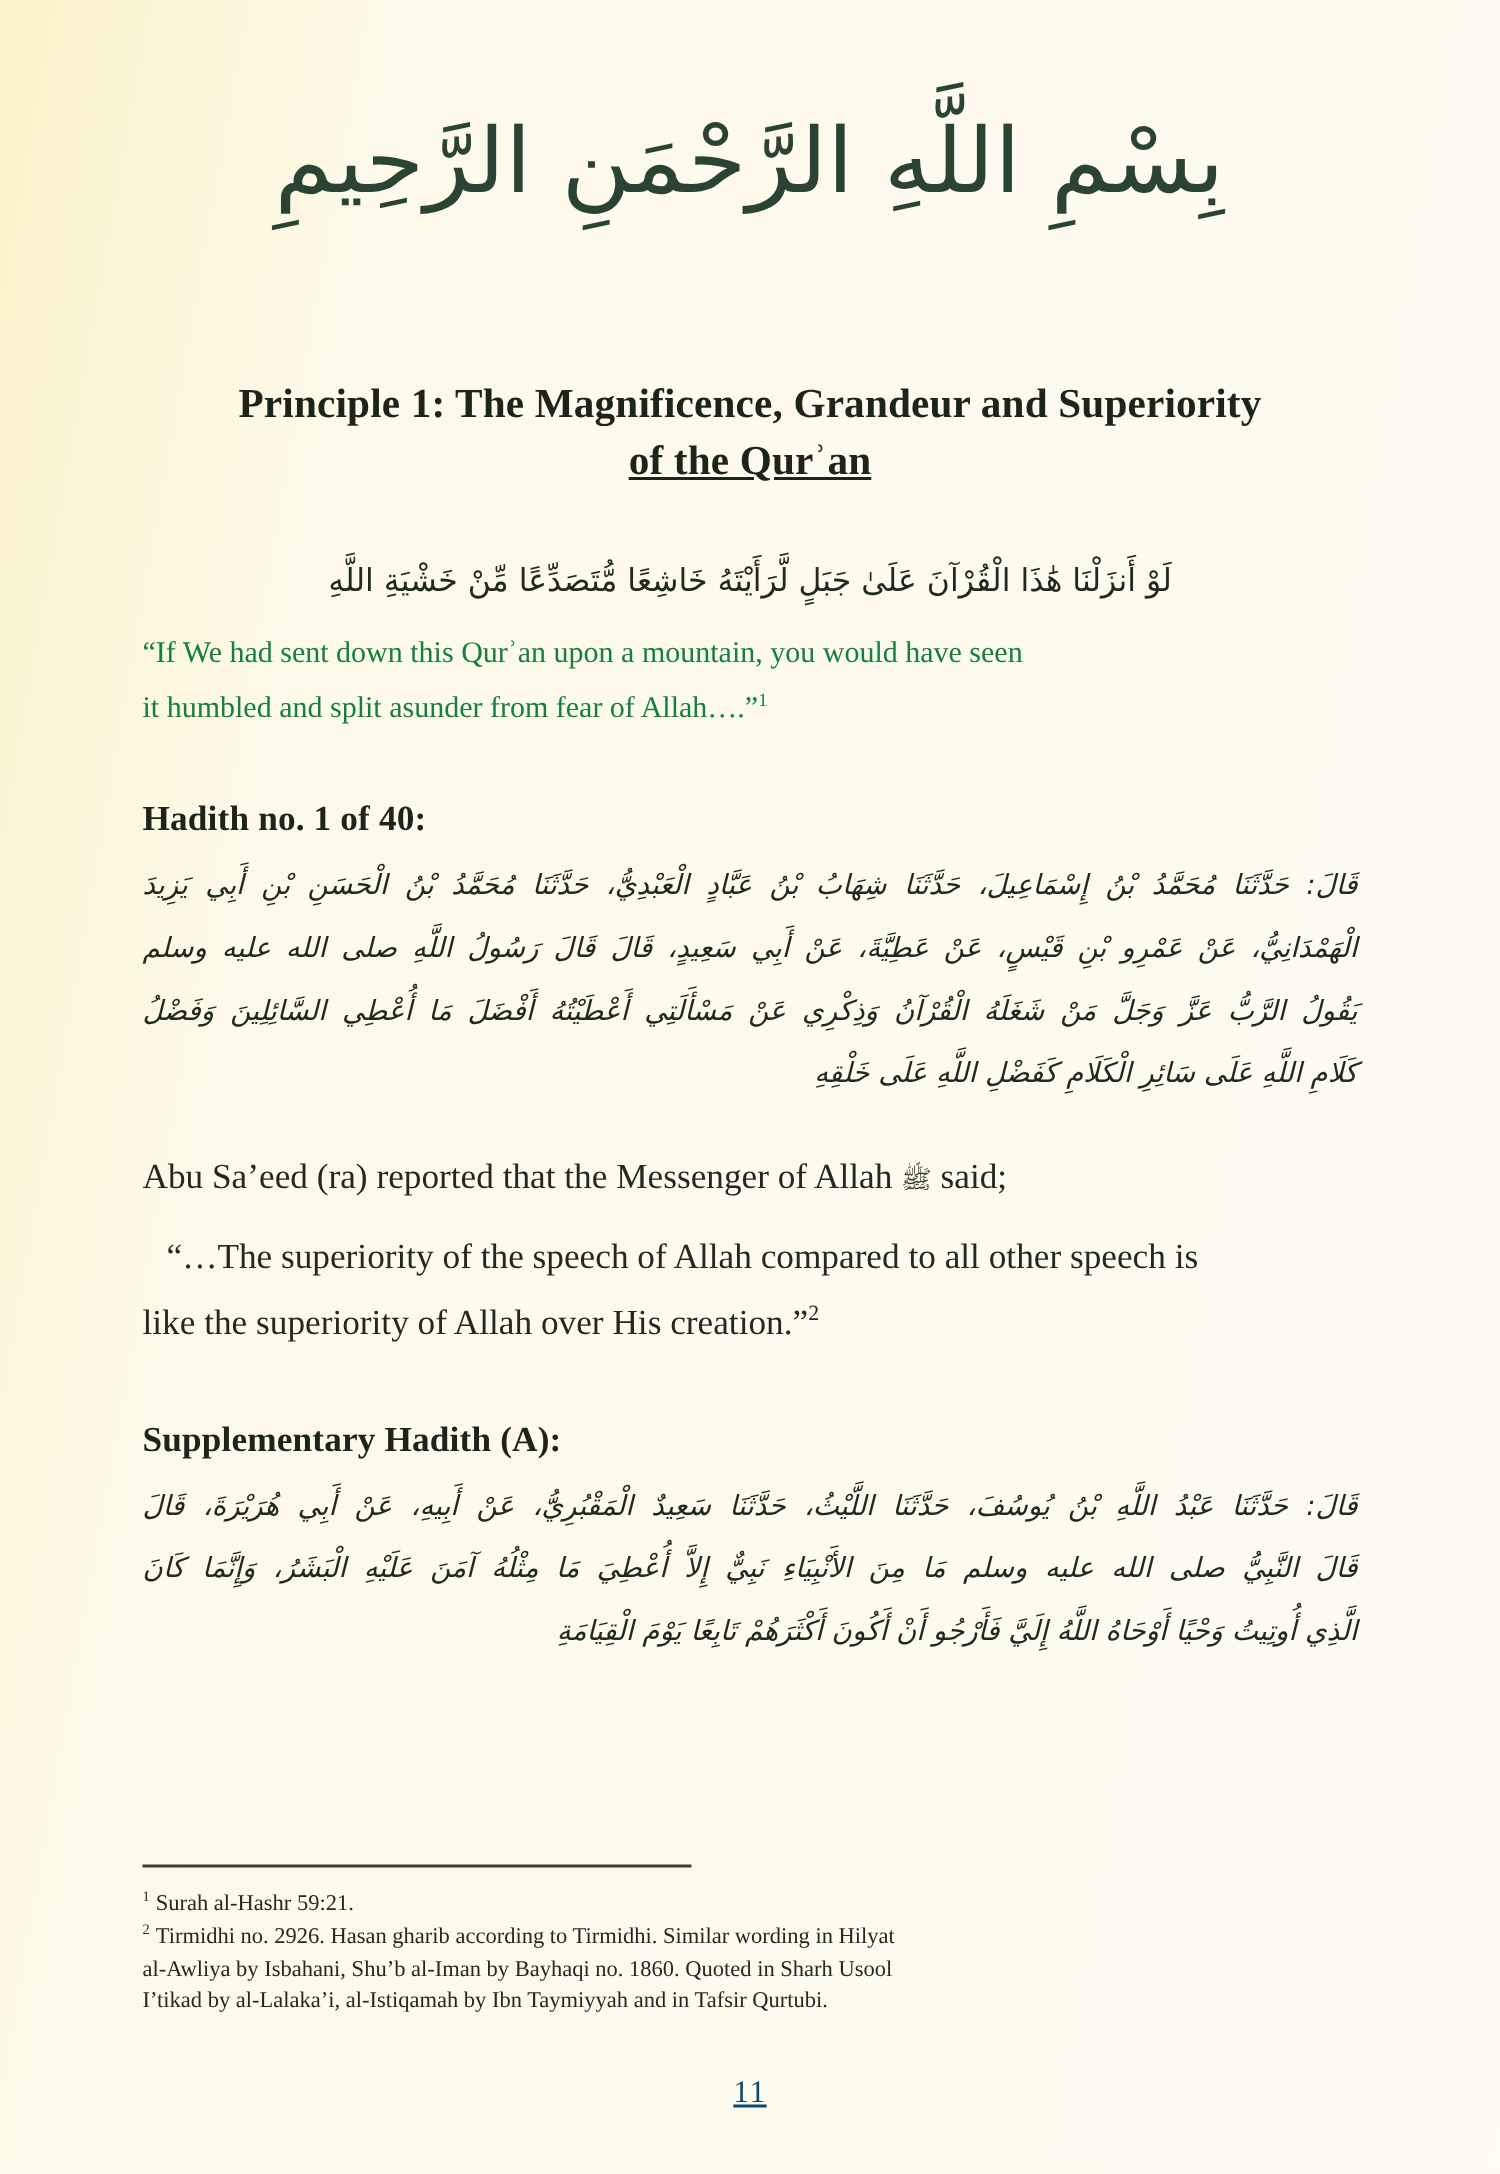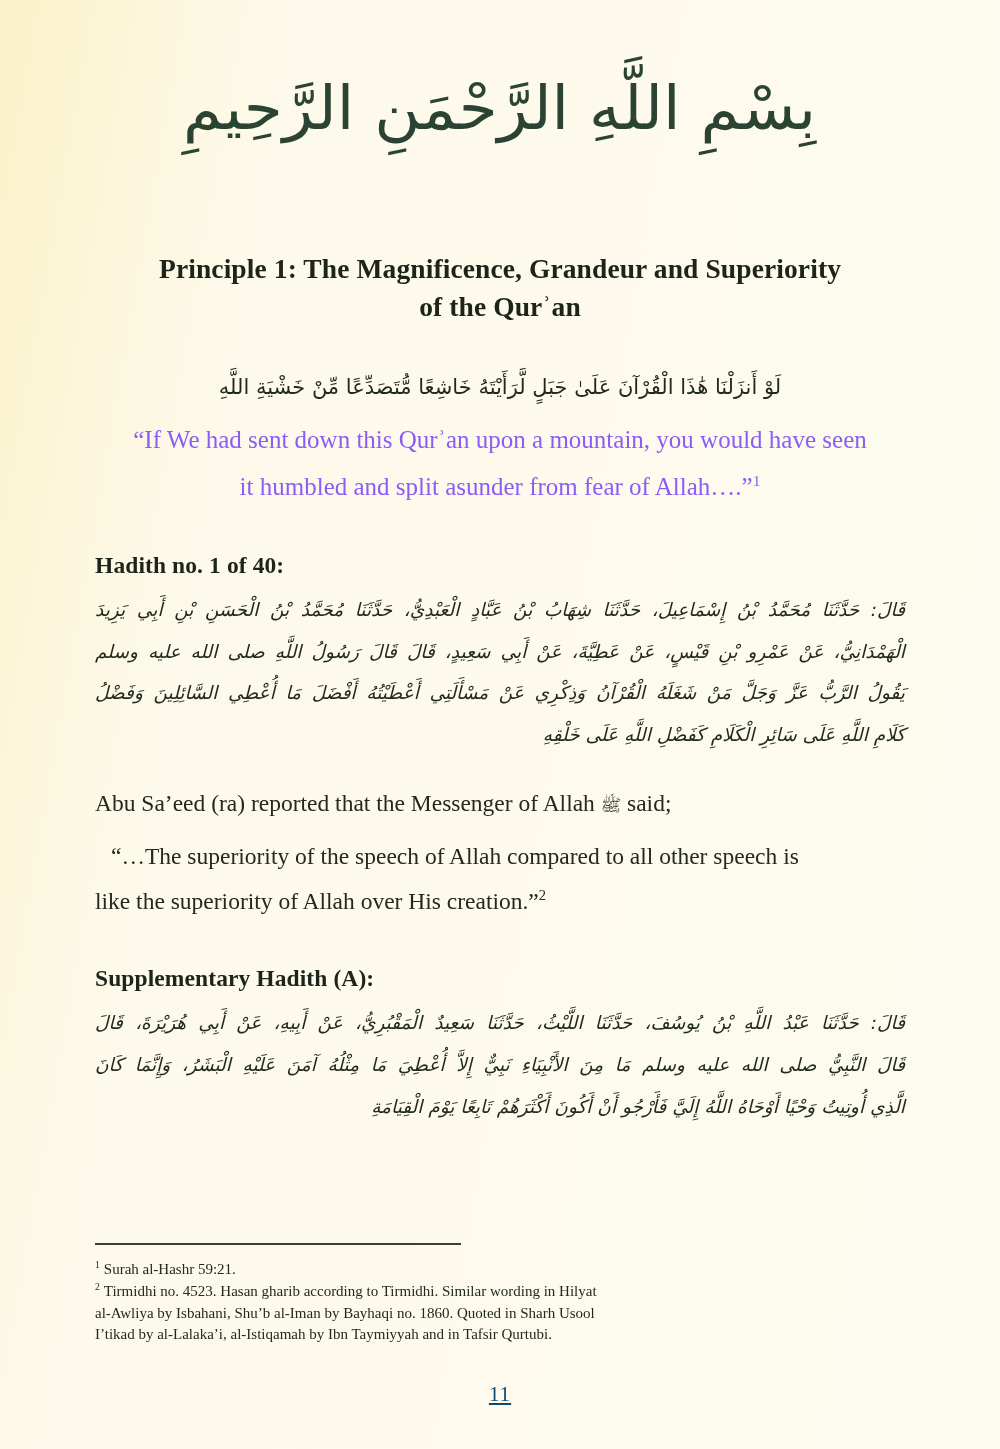--- a/index.html
+++ b/index.html
@@ -53,38 +53,38 @@
   
   .principle-title {
     text-align: center;
     font-weight: bold;
     font-size: 27.5px;
     line-height: 1.38;
     margin-top: 62px;
     color: #1d2419;
     letter-spacing: 0.1px;
   }
-  .principle-title .ln2 { display: block; }
+  .principle-title .ln2 { display: block; text-decoration: underline; }
 
   
   .ayah {
     direction: rtl;
     text-align: center;
     font-family: "DejaVu Sans", sans-serif;
     font-size: 21px;
     line-height: 1.55;
     margin-top: 45px;
     color: #1f2a1c;
   }
   .verse-translation {
-    text-align: center;
-    font-size: 25px;
+    text-align: left;
+    font-size: 20px;
     line-height: 1.85;
     margin-top: 14px;
-    color: #8b5cf6;
+    color: #15803d;
   }
   sup.fn {
     font-size: 0.62em;
     vertical-align: super;
     line-height: 0;
   }
 
   
   .sec-head {
     font-weight: bold;
@@ -216,21 +216,21 @@
   </div>
 
   <div class="footnotes">
     <div class="fn-rule"></div>
 
     <div class="fn-item">
       <sup>1</sup><span>Surah al-Hashr 59:21.</span>
     </div>
 
     <div class="fn-item">
-      <sup>2</sup><span>Tirmidhi no. 4523. Hasan gharib according to Tirmidhi. Similar wording in Hilyat</span><br>
+      <sup>2</sup><span>Tirmidhi no. 2926. Hasan gharib according to Tirmidhi. Similar wording in Hilyat</span><br>
       <span>al-Awliya by Isbahani, Shu’b al-Iman by Bayhaqi no. 1860. Quoted in Sharh Usool</span><br>
       <span>I’tikad by al-Lalaka’i, al-Istiqamah by Ibn Taymiyyah and in Tafsir Qurtubi.</span>
     </div>
   </div>
 
   <div class="page-number">11</div>
 
 </div>
 
 </body></html>

